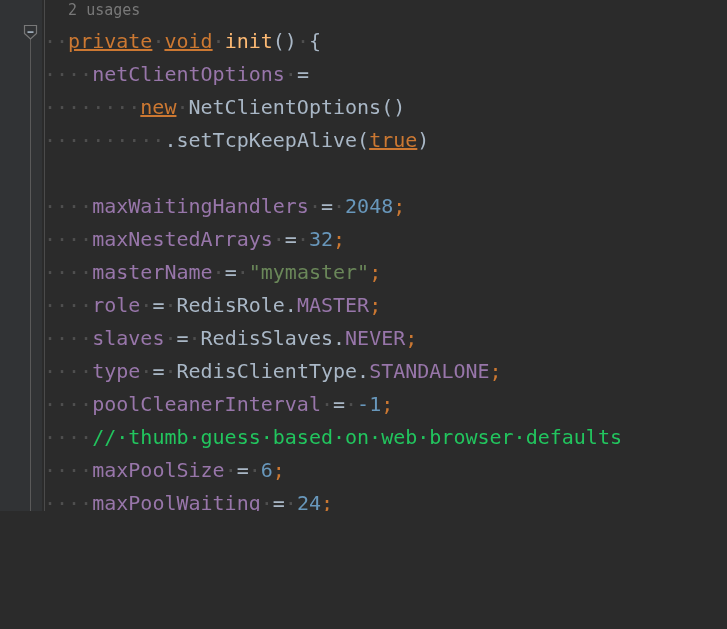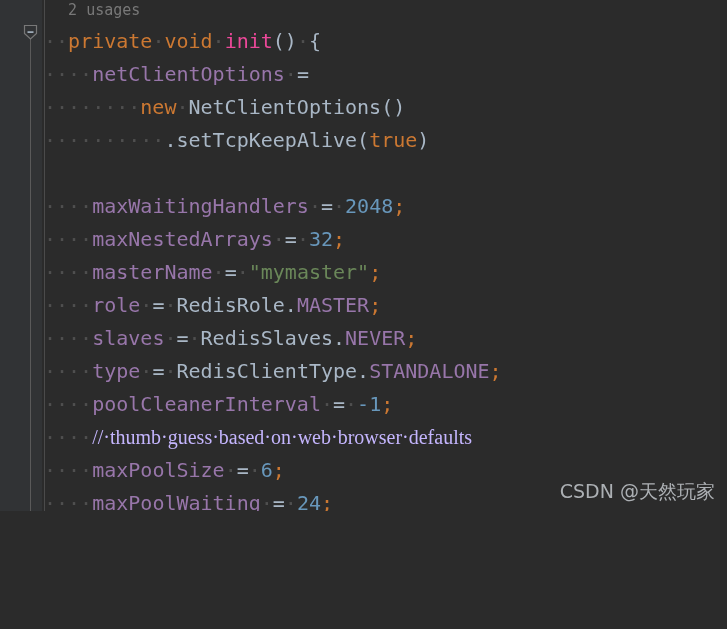--- a/index.html
+++ b/index.html
@@ -72,32 +72,32 @@
   .indent-guide {
     position: absolute;
     left: 44px;
     top: 0;
     width: 1px;
     height: 629px;
     background: #4B4B4B;
   }
 
   
-  .kw      { color: #CC7832; }            
-  .method  { color: #ec4899; }            
+  .kw      { color: #CC7832; text-decoration: underline; }            
+  .method  { color: #fdba74; }            
   .field   { color: #9876AA; }            
   .cls     { color: #A9B7C6; }            
   .enumc   { color: #9876AA; }
   .num     { color: #6897BB; }
   .str     { color: #6A8759; }
   .punc    { color: #A9B7C6; }
   .semi    { color: #CC7832; }
   .paren   { color: #A9B7C6; }
   .op      { color: #A9B7C6; }
-  .comment { color: #c4b5fd; font-family: Liberation Serif, serif; }
+  .comment { color: #22c55e; }
   .usages  { color: #787878; font-size: 15px; }
   .ws      { color: #4F4F4F; }            
 
   
   .watermark {
     position: absolute;
     right: 12px;
     bottom: 6px;
     color: #B8BCC0;
     font-family: "DejaVu Sans", "Liberation Sans", sans-serif;
@@ -146,15 +146,14 @@
       <div class="line"><span class="ws">····</span><span class="txt field">role</span><span class="txt ws">·</span><span class="txt op">=</span><span class="txt ws">·</span><span class="txt cls">RedisRole</span><span class="txt punc">.</span><span class="txt enumc">MASTER</span><span class="txt semi">;</span></div>
       <div class="line"><span class="ws">····</span><span class="txt field">slaves</span><span class="txt ws">·</span><span class="txt op">=</span><span class="txt ws">·</span><span class="txt cls">RedisSlaves</span><span class="txt punc">.</span><span class="txt enumc">NEVER</span><span class="txt semi">;</span></div>
       <div class="line"><span class="ws">····</span><span class="txt field">type</span><span class="txt ws">·</span><span class="txt op">=</span><span class="txt ws">·</span><span class="txt cls">RedisClientType</span><span class="txt punc">.</span><span class="txt enumc">STANDALONE</span><span class="txt semi">;</span></div>
       <div class="line"><span class="ws">····</span><span class="txt field">poolCleanerInterval</span><span class="txt ws">·</span><span class="txt op">=</span><span class="txt ws">·</span><span class="txt num">-1</span><span class="txt semi">;</span></div>
       <div class="line"><span class="ws">····</span><span class="txt comment">//·thumb·guess·based·on·web·browser·defaults</span></div>
       <div class="line"><span class="ws">····</span><span class="txt field">maxPoolSize</span><span class="txt ws">·</span><span class="txt op">=</span><span class="txt ws">·</span><span class="txt num">6</span><span class="txt semi">;</span></div>
       <div class="line"><span class="ws">····</span><span class="txt field">maxPoolWaiting</span><span class="txt ws">·</span><span class="txt op">=</span><span class="txt ws">·</span><span class="txt num">24</span><span class="txt semi">;</span></div>
       <div class="line"><span class="ws">··</span><span class="txt punc">}</span></div>
     </div>
 
-  <div class="watermark">CSDN @天然玩家</div>
 
 </div>
 
 </body></html>

